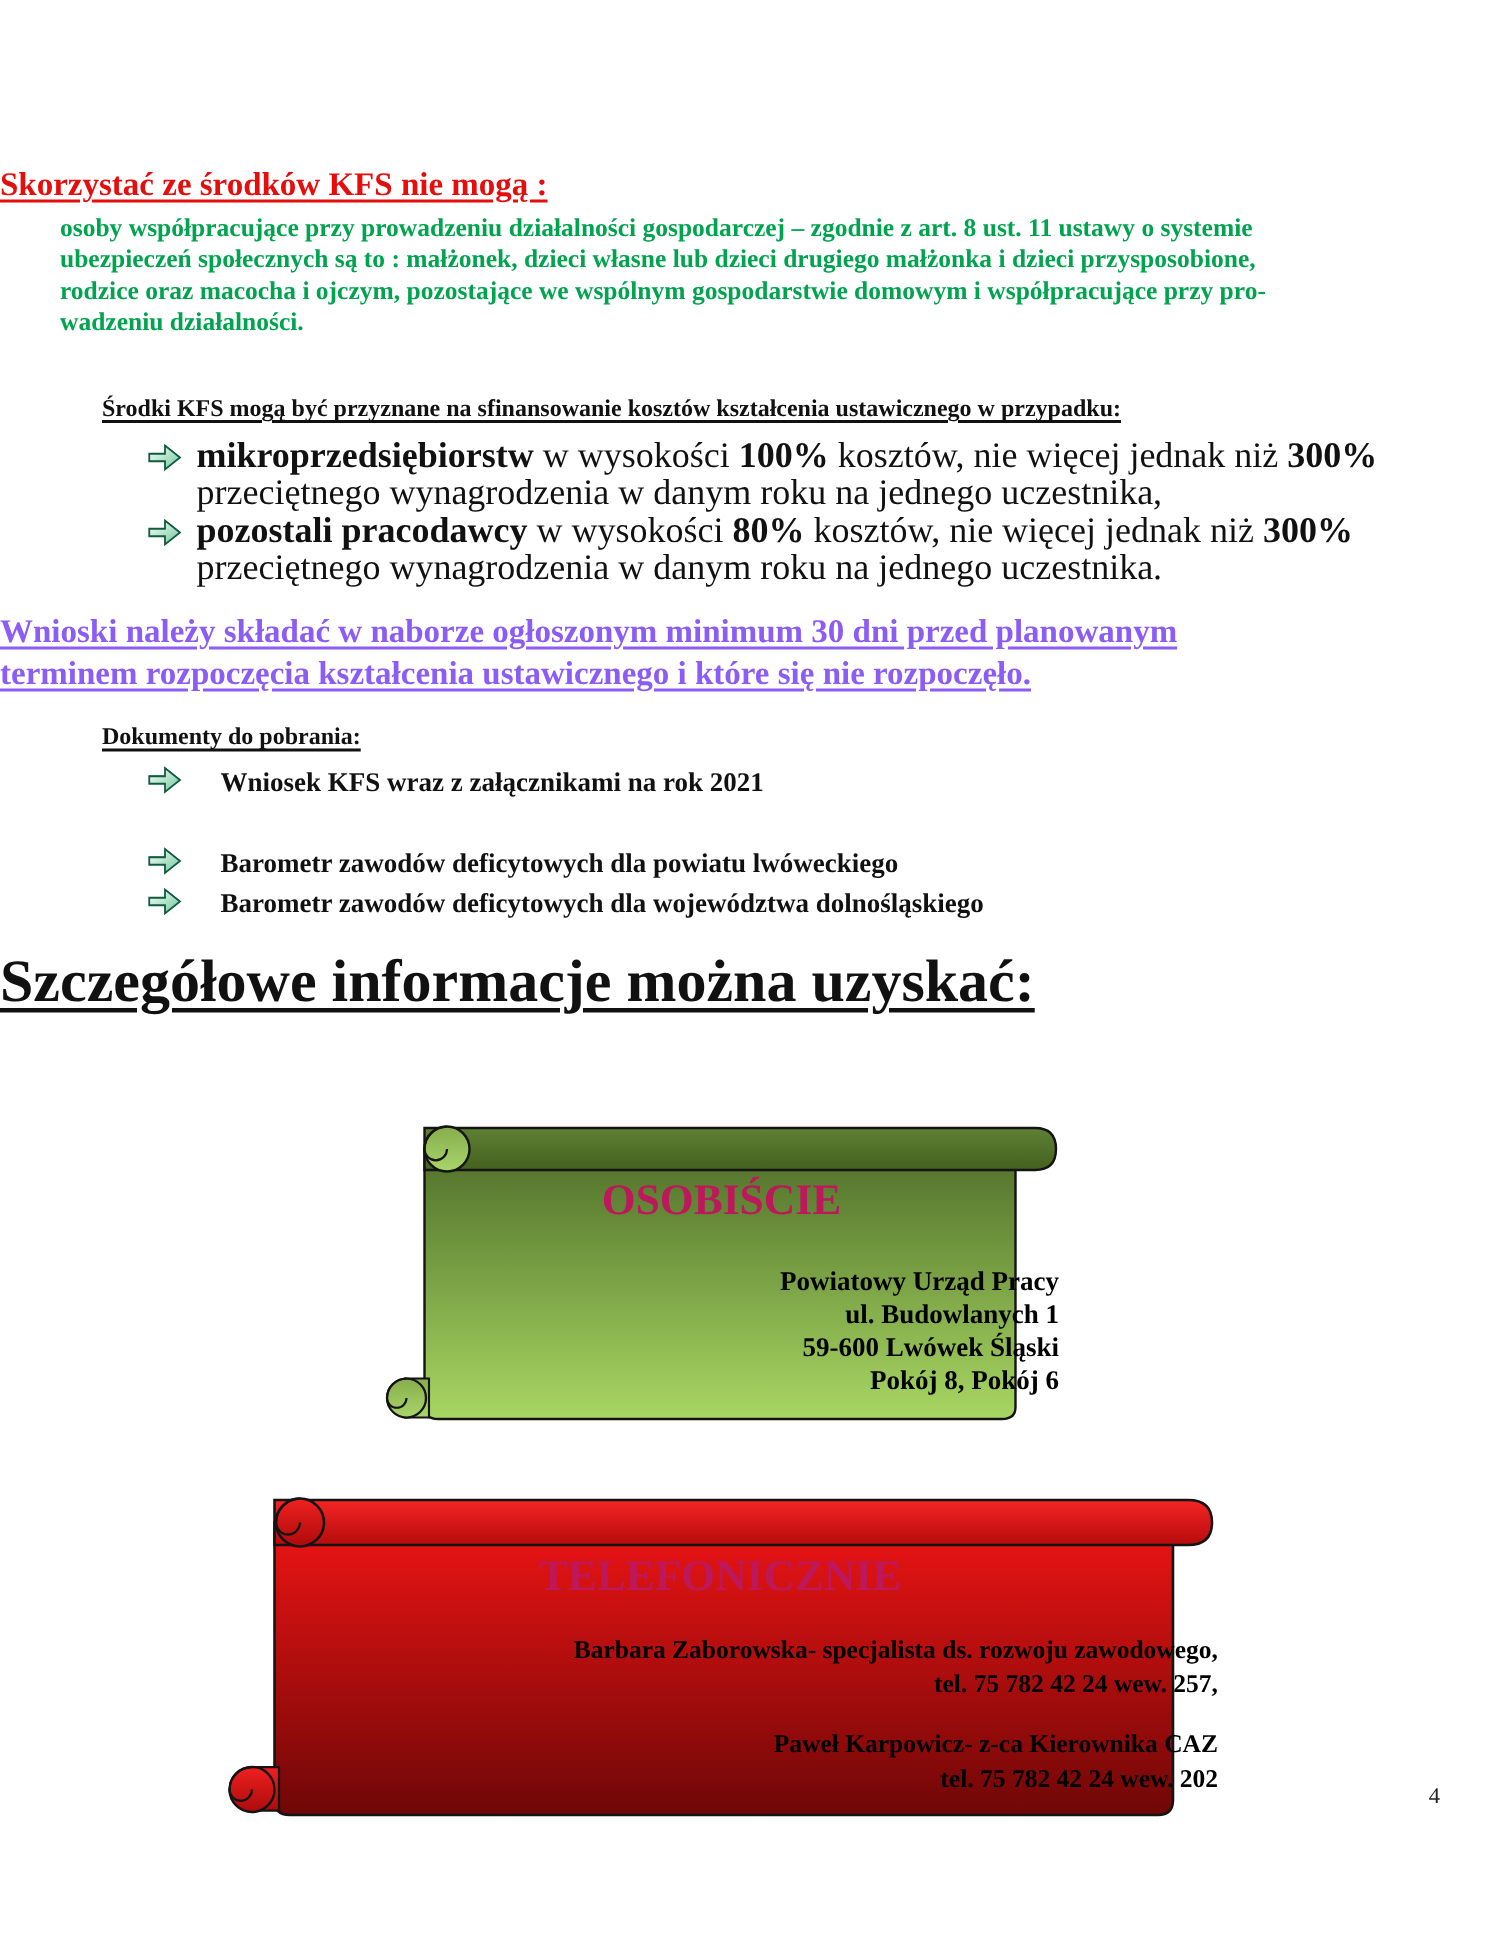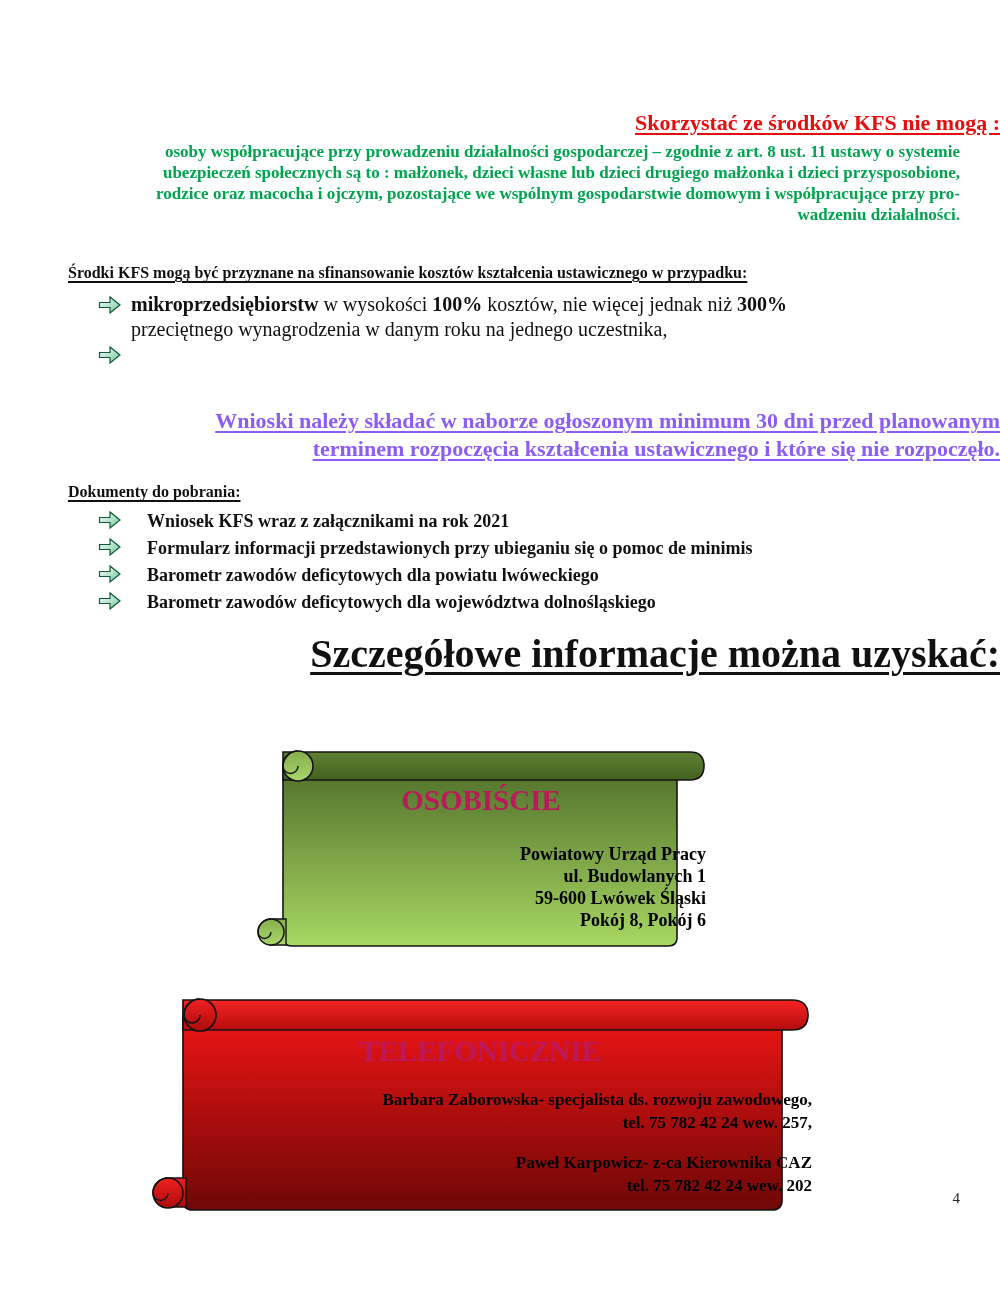--- a/index.html
+++ b/index.html
@@ -1,33 +1,33 @@
 <!DOCTYPE html>
 <html><head>
 <meta charset="utf-8">
 <style>
   html,body{margin:0;padding:0;background:#ffffff;}
   .page{position:relative;width:1000px;height:1294px;background:#ffffff;overflow:hidden;
         font-family:"Liberation Serif","DejaVu Serif",serif;color:#111;}
   .abs{position:absolute;}
-  .center{text-align:right;}
+  .center{text-align:left;}
   .nowrap{white-space:nowrap;}
   .b{font-weight:bold;}
 
   .doc-title{top:110px;left:0;width:1000px;color:#e60d0d;font-weight:bold;font-size:22px;}
   .doc-title span{text-decoration:underline;text-decoration-thickness:2px;text-underline-offset:3px;}
 
   .intro{top:141px;left:40px;width:920px;color:#00a44f;font-weight:bold;font-size:17px;line-height:21px;}
 
   .sec-heading{font-size:16px;font-weight:bold;}
   .sec-heading span{text-decoration:underline;text-decoration-thickness:2px;text-underline-offset:3px;}
   .elig-heading{top:264px;left:68px;}
   .dl-heading{top:483px;left:68px;}
 
-  .bullet{left:98px;width:860px;display:flex;gap:9px;font-size:20px;line-height:25px;}
+  .bullet{left:98px;width:860px;display:flex;gap:9px;font-size:24px;line-height:25px;}
   .bullet .aicon{flex:0 0 auto;margin-top:3px;}
   .dl-item{left:98px;width:860px;display:flex;gap:25px;font-size:18px;font-weight:bold;line-height:26px;}
   .dl-item .aicon{flex:0 0 auto;margin-top:2px;}
 
   .warning{top:407px;left:0;width:1000px;color:#8b5cf6;font-weight:bold;font-size:22px;line-height:28px;}
   .warning span{text-decoration:underline;text-decoration-thickness:2px;text-underline-offset:3px;}
 
   .details-heading{top:630px;left:0;width:1000px;font-size:40px;font-weight:bold;}
   .details-heading span{text-decoration:underline;text-decoration-thickness:3px;text-underline-offset:5px;}
 
@@ -92,20 +92,26 @@
         <defs>
             <linearGradient id="ag2" x1="0" y1="0" x2="1" y2="1">
           <stop offset="0" stop-color="#ffffff"></stop>
               <stop offset="1" stop-color="#6cc79a"></stop>
         </linearGradient>
           </defs>
         <path d="M3.5 9.5 H14 V4 L24 12 L14 20 V14.5 H3.5 Z" transform="translate(-2,-2.5)" fill="#1b7a50"></path>
         <path d="M1.5 7.5 H12 V2 L22 10 L12 18 V12.5 H1.5 Z" fill="url(#ag2)" stroke="#0f5c3c" stroke-width="1.2"></path>
       </svg>
     </span>
+    <span>
+      <div class="nowrap">
+        <span class="b">pozostali pracodawcy</span><span> w wysokości </span><span class="b">80%</span><span> kosztów, nie więcej jednak niż </span><span class="b">300%</span>
+      </div>
+      <div class="nowrap">przeciętnego wynagrodzenia w danym roku na jednego uczestnika.</div>
+    </span>
   </div>
 
   <div class="abs warning center">
     <div class="nowrap"><span>Wnioski należy składać w naborze ogłoszonym minimum 30 dni przed planowanym</span></div>
     <div class="nowrap"><span>terminem rozpoczęcia kształcenia ustawicznego i które się nie rozpoczęło.</span></div>
   </div>
 
   <div class="abs sec-heading dl-heading nowrap">
     <span>Dokumenty do pobrania:</span>
   </div>
@@ -117,35 +123,20 @@
             <linearGradient id="ag3" x1="0" y1="0" x2="1" y2="1">
           <stop offset="0" stop-color="#ffffff"></stop>
               <stop offset="1" stop-color="#6cc79a"></stop>
         </linearGradient>
           </defs>
         <path d="M3.5 9.5 H14 V4 L24 12 L14 20 V14.5 H3.5 Z" transform="translate(-2,-2.5)" fill="#1b7a50"></path>
         <path d="M1.5 7.5 H12 V2 L22 10 L12 18 V12.5 H1.5 Z" fill="url(#ag3)" stroke="#0f5c3c" stroke-width="1.2"></path>
       </svg>
     </span>
     <span class="nowrap">Wniosek KFS wraz z załącznikami na rok 2021</span>
-  </div>
-  <div class="abs dl-item" style="top:535px;">
-    <span class="aicon">
-      <svg width="24" height="20" viewBox="0 0 24 20">
-        <defs>
-            <linearGradient id="ag4" x1="0" y1="0" x2="1" y2="1">
-          <stop offset="0" stop-color="#ffffff"></stop>
-              <stop offset="1" stop-color="#6cc79a"></stop>
-        </linearGradient>
-          </defs>
-        <path d="M3.5 9.5 H14 V4 L24 12 L14 20 V14.5 H3.5 Z" transform="translate(-2,-2.5)" fill="#1b7a50"></path>
-        <path d="M1.5 7.5 H12 V2 L22 10 L12 18 V12.5 H1.5 Z" fill="url(#ag4)" stroke="#0f5c3c" stroke-width="1.2"></path>
-      </svg>
-    </span>
-    <span class="nowrap">Formularz informacji przedstawionych przy ubieganiu się o pomoc de minimis</span>
   </div>
   <div class="abs dl-item" style="top:562px;">
     <span class="aicon">
       <svg width="24" height="20" viewBox="0 0 24 20">
         <defs>
             <linearGradient id="ag5" x1="0" y1="0" x2="1" y2="1">
           <stop offset="0" stop-color="#ffffff"></stop>
               <stop offset="1" stop-color="#6cc79a"></stop>
         </linearGradient>
           </defs>

